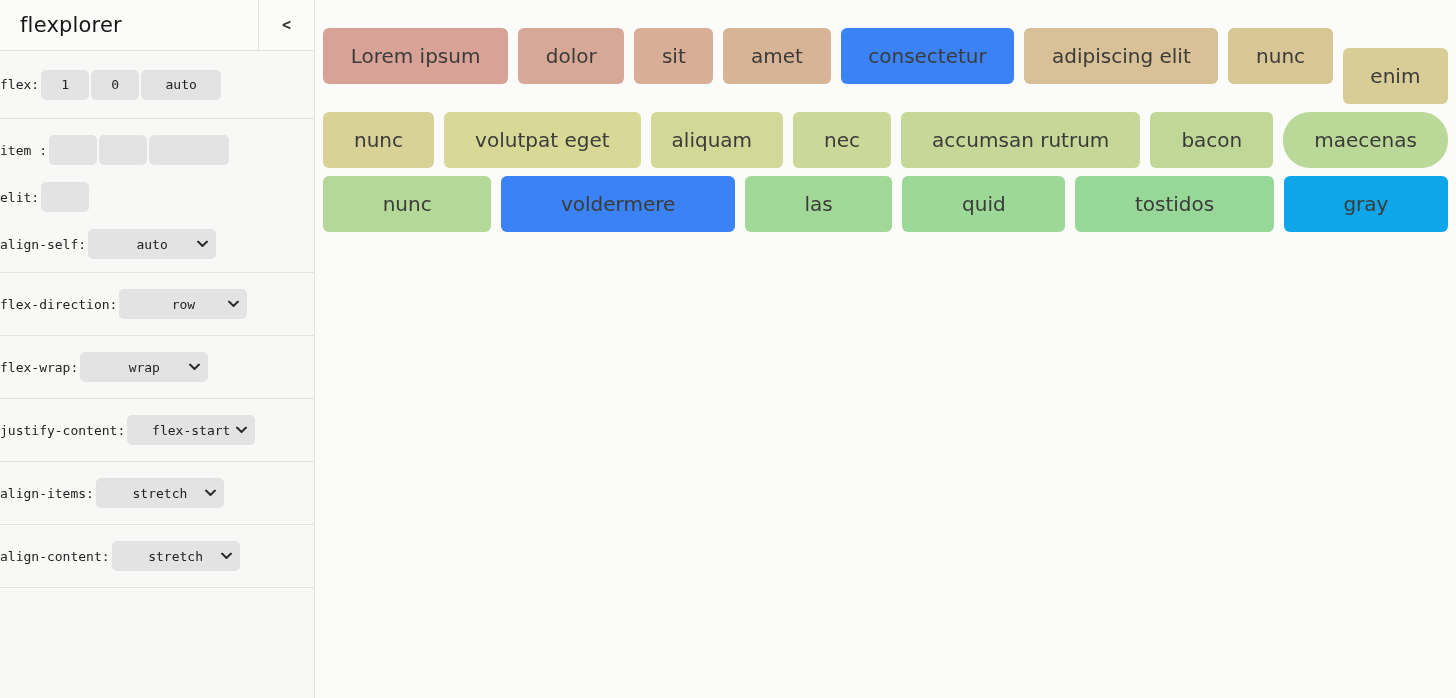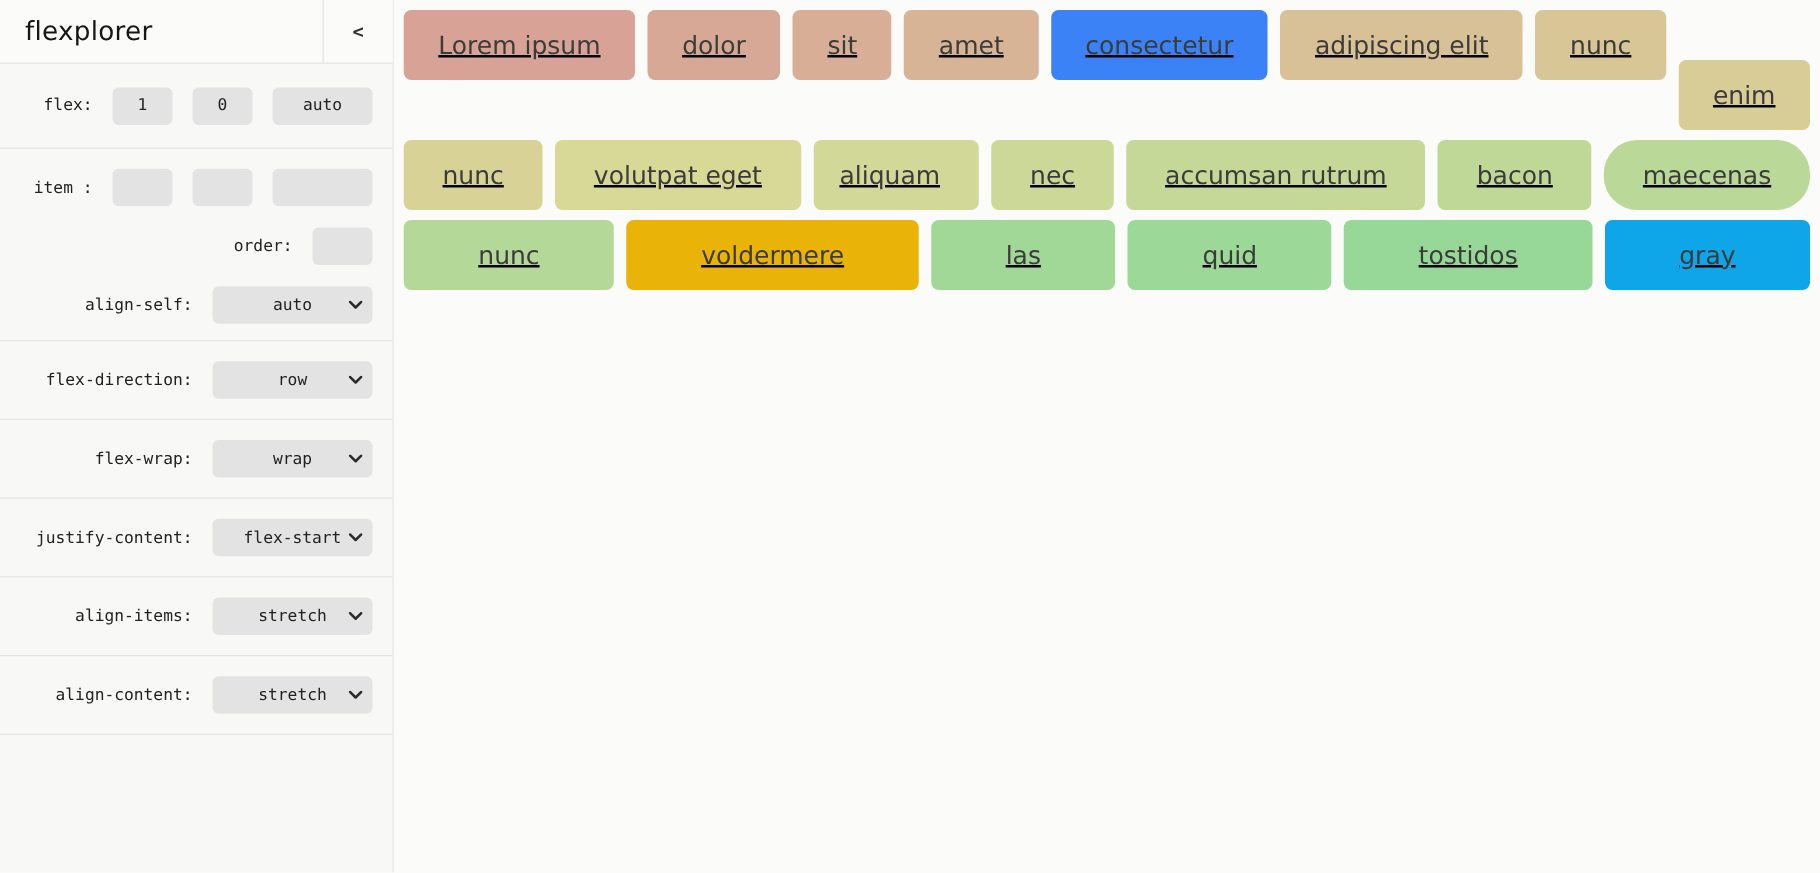--- a/index.html
+++ b/index.html
@@ -26,22 +26,22 @@
     font-size:21px; color:#161616; letter-spacing:.2px;
   }
   .collapse-btn {
     width:56px; border:none; border-left:1px solid #e3e3e1;
     background:#fbfbf9; cursor:pointer;
     font-family:"DejaVu Sans Mono", monospace;
     font-size:15px; font-weight:bold; color:#333;
   }
   .section { border-top:1px solid #e3e3e1; }
   .ctl-row {
-    display:flex; align-items:center; justify-content:flex-end;
-    gap:16px; padding-right:16px;
+    display:flex; align-items:center; 
+    gap:2px; padding-right:16px;
   }
   .ctl-row label, .stepper button, .inp, .select {
     font-family:"DejaVu Sans Mono", monospace;
     font-size:13px; color:#222;
   }
   .sec-flex   { height:68px;  display:flex; align-items:center; }
   .sec-flex .ctl-row { width:100%; }
   .sec-item   { height:154px; padding-top:16px;
                 display:flex; flex-direction:column; gap:17px; }
   .sec-count  { height:103px; padding-top:22px; }
@@ -70,23 +70,22 @@
   .stepper { display:flex; flex-direction:column; gap:4px; }
   .stepper button {
     width:48px; height:29px;
     background:#e3e3e3; border:none; border-radius:5px;
     cursor:pointer; font-size:14px;
   }
   
   .content { flex:1; height:698px; background:#fbfbf9; }
   .flex-container {
     display:flex; flex-direction:row; flex-wrap:wrap;
-    justify-content:flex-start; align-items:flex-start; align-content:flex-start;
+    justify-content:flex-start; align-items:center; align-content:flex-start;
     padding:4px 3px;
-    text-decoration:underline;
   }
   .flex-item {
     flex:1 0 auto;
     margin:4px 5px;
     height:56px; line-height:56px;
     padding:0 24px;
     border-radius:6px;
     text-align:center;
     font-size:20px; color:#3b3b39;
   }
@@ -113,21 +112,21 @@
   </section>
 
   <section class="section sec-item">
     <div class="ctl-row">
       <label>item :</label>
       <input class="inp" value="" style="">
       <input class="inp" value="" style="">
       <input class="inp wide" value="" style="">
     </div>
     <div class="ctl-row">
-      <label>order:</label>
+      <label>elit:</label>
       <input class="inp" value="" style="">
     </div>
     <div class="ctl-row">
       <label>align-self:</label>
       <div class="select">
         <span>auto</span>
         <span class="chevron">
           <svg width="11" height="7" viewBox="0 0 11 7">
               <path d="M1 1l4.5 4.5L10 1" fill="none" stroke="#2b2b2b" stroke-width="2" stroke-linecap="round" stroke-linejoin="round"></path>
             </svg>
@@ -222,19 +221,19 @@
       <div class="flex-item" style="background: rgb(216, 198, 151);">nunc</div>
       <div class="flex-item" style="background: rgb(216, 204, 151); margin-top: 44px;">enim</div>
       <div class="flex-item" style="background: rgb(216, 210, 151);">nunc</div>
       <div class="flex-item" style="background: rgb(216, 216, 151);">volutpat eget</div>
       <div class="flex-item" style="background: rgb(210, 216, 151); padding-left: 14px;">aliquam</div>
       <div class="flex-item" style="background: rgb(204, 216, 151);">nec</div>
       <div class="flex-item" style="background: rgb(198, 216, 151);">accumsan rutrum</div>
       <div class="flex-item" style="background: rgb(192, 216, 151);">bacon</div>
       <div class="flex-item" style="background: rgb(186, 216, 151); border-radius: 27px;">maecenas</div>
       <div class="flex-item" style="background: rgb(180, 216, 151);">nunc</div>
-      <div class="flex-item" style="background: #eab308;">voldermere</div>
+      <div class="flex-item" style="background: #3b82f6;">voldermere</div>
       <div class="flex-item" style="background: rgb(162, 216, 151);">las</div>
       <div class="flex-item" style="background: rgb(156, 216, 151);">quid</div>
       <div class="flex-item" style="background: rgb(151, 216, 153);">tostidos</div>
       <div class="flex-item" style="background: #0ea5e9;">gray</div>
     </div>
 </main>
 
 </body></html>

